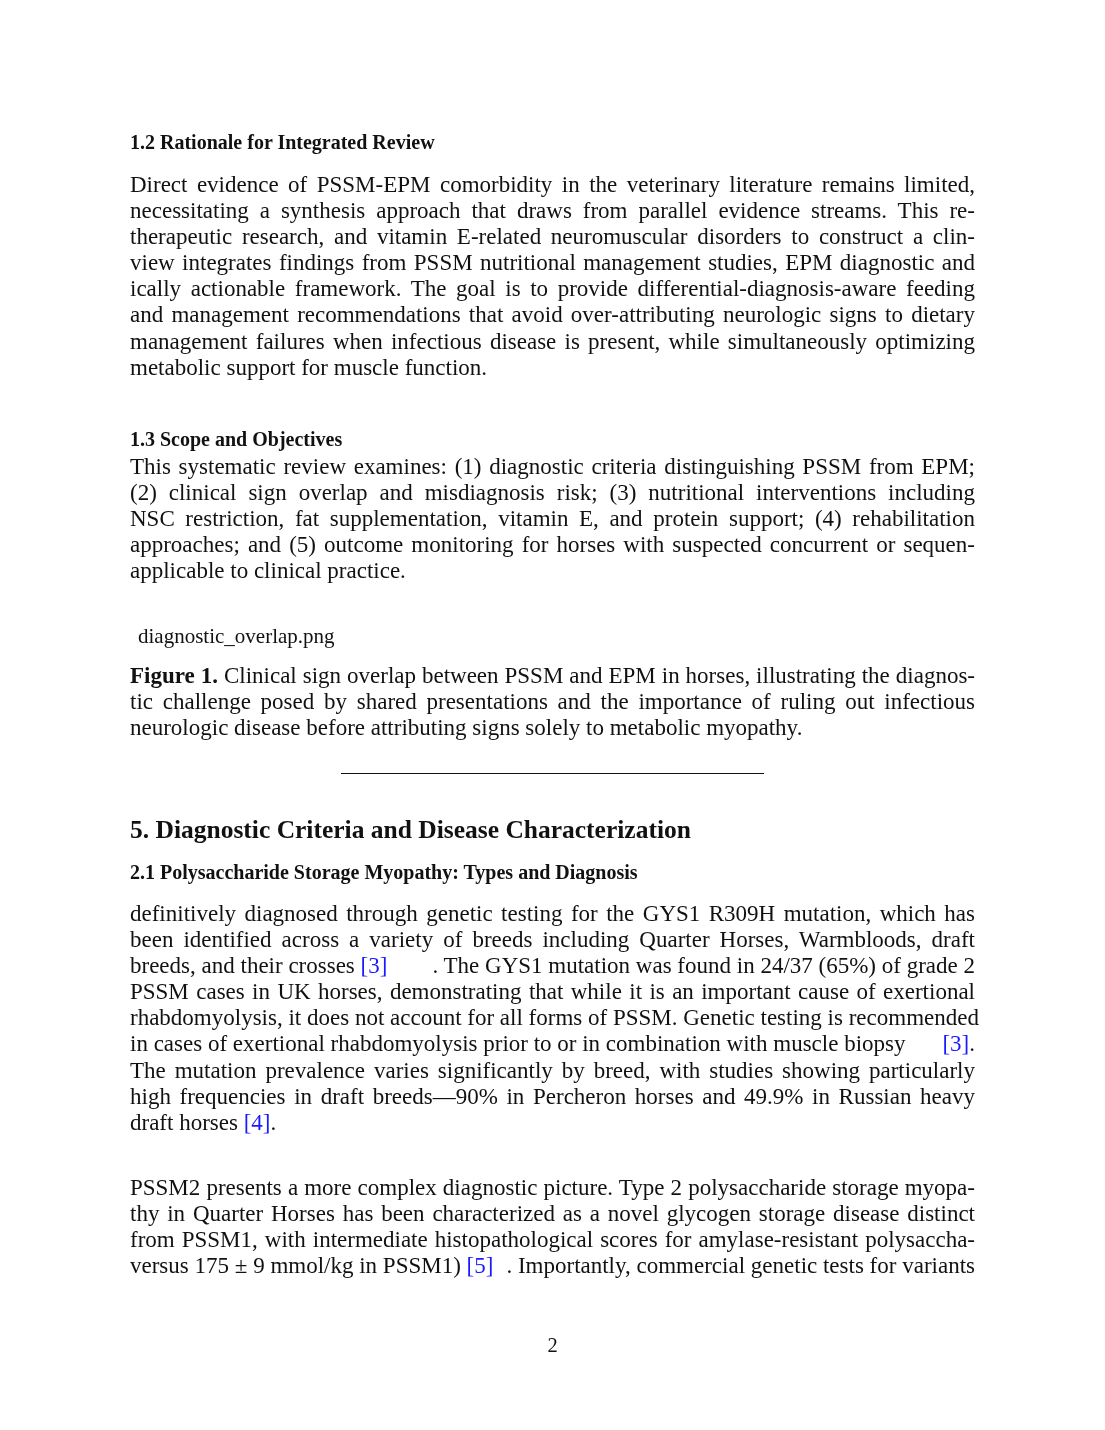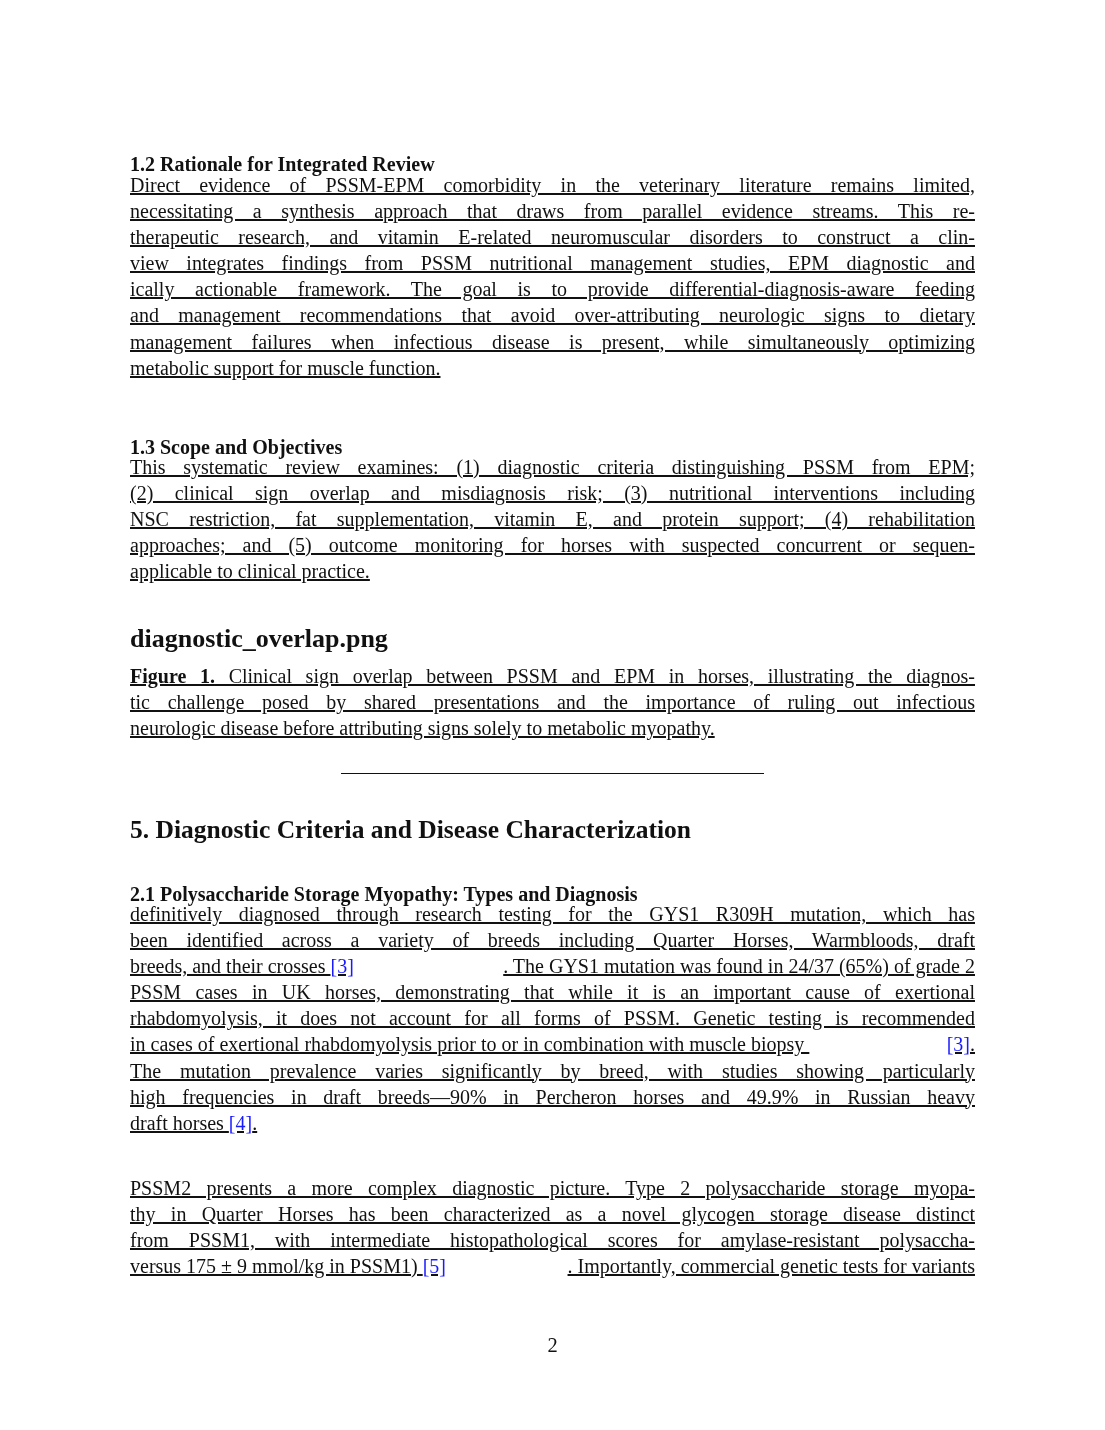--- a/index.html
+++ b/index.html
@@ -1,48 +1,48 @@
 <!DOCTYPE html>
 <html><head>
 <meta charset="utf-8">
 <style>
   html, body { margin: 0; padding: 0; background: #ffffff; }
   body { width: 1105px; height: 1430px; position: relative; overflow: hidden;
          font-family: "Liberation Serif", "DejaVu Serif", serif; color: #111; }
   .page { position: absolute; left: 130px; top: 0; width: 845px; }
-  .h3 { position: absolute; left: 0; font-weight: bold; font-size: 20px; white-space: nowrap; margin-top: 22px; }
+  .h3 { position: absolute; left: 0; font-weight: bold; font-size: 20px; white-space: nowrap; }
   .h2 { position: absolute; left: 0; font-weight: bold; font-size: 25.5px; white-space: nowrap; }
-  .para { position: absolute; left: 0; width: 845px; font-size: 20px; line-height: 26.1px; text-decoration: underline; }
+  .para { position: absolute; left: 0; width: 845px; font-size: 23px; line-height: 26.1px; }
   .line { display: block; text-align: justify; text-align-last: justify; white-space: nowrap; height: 26.1px; }
   .line.last { text-align-last: left; }
   .justify-line { display: flex; justify-content: space-between; }
   .cite { color: #1a1aff; }
   .fig-label { font-weight: bold; }
-  .plain { position: absolute; left: 0; font-size: 26px; white-space: nowrap; font-weight: bold; }
+  .plain { position: absolute; left: 8px; font-size: 21px; white-space: nowrap; }
   .rule { position: absolute; left: 341px; top: 773px; width: 423px; height: 0; border-top: 1.3px solid #111; }
   .pagenum { position: absolute; left: 0; width: 1105px; top: 1334px; text-align: center; font-size: 20.5px; }
 </style>
 </head>
 <body>
 
 <div class="page">
 
   <div class="h3" style="top:131px;">1.2 Rationale for Integrated Review</div>
   <div class="para" style="top:172px;">
     <span class="line">Direct evidence of PSSM-EPM comorbidity in the veterinary literature remains limited,</span>
     <span class="line">necessitating a synthesis approach that draws from parallel evidence streams.  This re-</span>
     <span class="line">therapeutic research, and vitamin E-related neuromuscular disorders to construct a clin-</span>
     <span class="line">view integrates findings from PSSM nutritional management studies, EPM diagnostic and</span>
     <span class="line">ically actionable framework.  The goal is to provide differential-diagnosis-aware feeding</span>
     <span class="line">and management recommendations that avoid over-attributing neurologic signs to dietary</span>
     <span class="line">management failures when infectious disease is present, while simultaneously optimizing</span>
     <span class="line last">metabolic support for muscle function.</span>
   </div>
 
-  <div class="h3" style="top:414px;">1.3 Scope and Objectives</div>
+  <div class="h3" style="top:428px;">1.3 Scope and Objectives</div>
   <div class="para" style="top:454px;">
     <span class="line">This systematic review examines: (1) diagnostic criteria distinguishing PSSM from EPM;</span>
     <span class="line">(2) clinical sign overlap and misdiagnosis risk; (3) nutritional interventions including</span>
     <span class="line">NSC restriction, fat supplementation, vitamin E, and protein support; (4) rehabilitation</span>
     <span class="line">approaches; and (5) outcome monitoring for horses with suspected concurrent or sequen-</span>
     <span class="line last">applicable to clinical practice.</span>
   </div>
 
   <div class="plain" style="top:624px;">diagnostic_overlap.png</div>
 
@@ -55,21 +55,21 @@
 
 <div class="rule"></div>
 
 <div class="page">
 
   <div class="h2" style="top:815px;">5. Diagnostic Criteria and Disease Characterization</div>
 
   <div class="h3" style="top:861px;">2.1 Polysaccharide Storage Myopathy: Types and Diagnosis</div>
 
   <div class="para" style="top:901px;">
-    <span class="line">definitively diagnosed through research testing for the GYS1 R309H mutation, which has</span>
+    <span class="line">definitively diagnosed through genetic testing for the GYS1 R309H mutation, which has</span>
     <span class="line">been identified across a variety of breeds including Quarter Horses, Warmbloods, draft</span>
     <span class="line justify-line">
         <span style="white-space:pre;"><span>breeds, and their crosses </span><a class="cite">[3]</a></span>
         <span>.  The GYS1 mutation was found in 24/37 (65%) of grade 2</span>
       </span>
     <span class="line">PSSM cases in UK horses, demonstrating that while it is an important cause of exertional</span>
     <span class="line">rhabdomyolysis, it does not account for all forms of PSSM. Genetic testing is recommended</span>
     <span class="line justify-line">
         <span style="white-space:pre;">in cases of exertional rhabdomyolysis prior to or in combination with muscle biopsy </span>
         <span><a class="cite">[3]</a><span>.</span></span>

